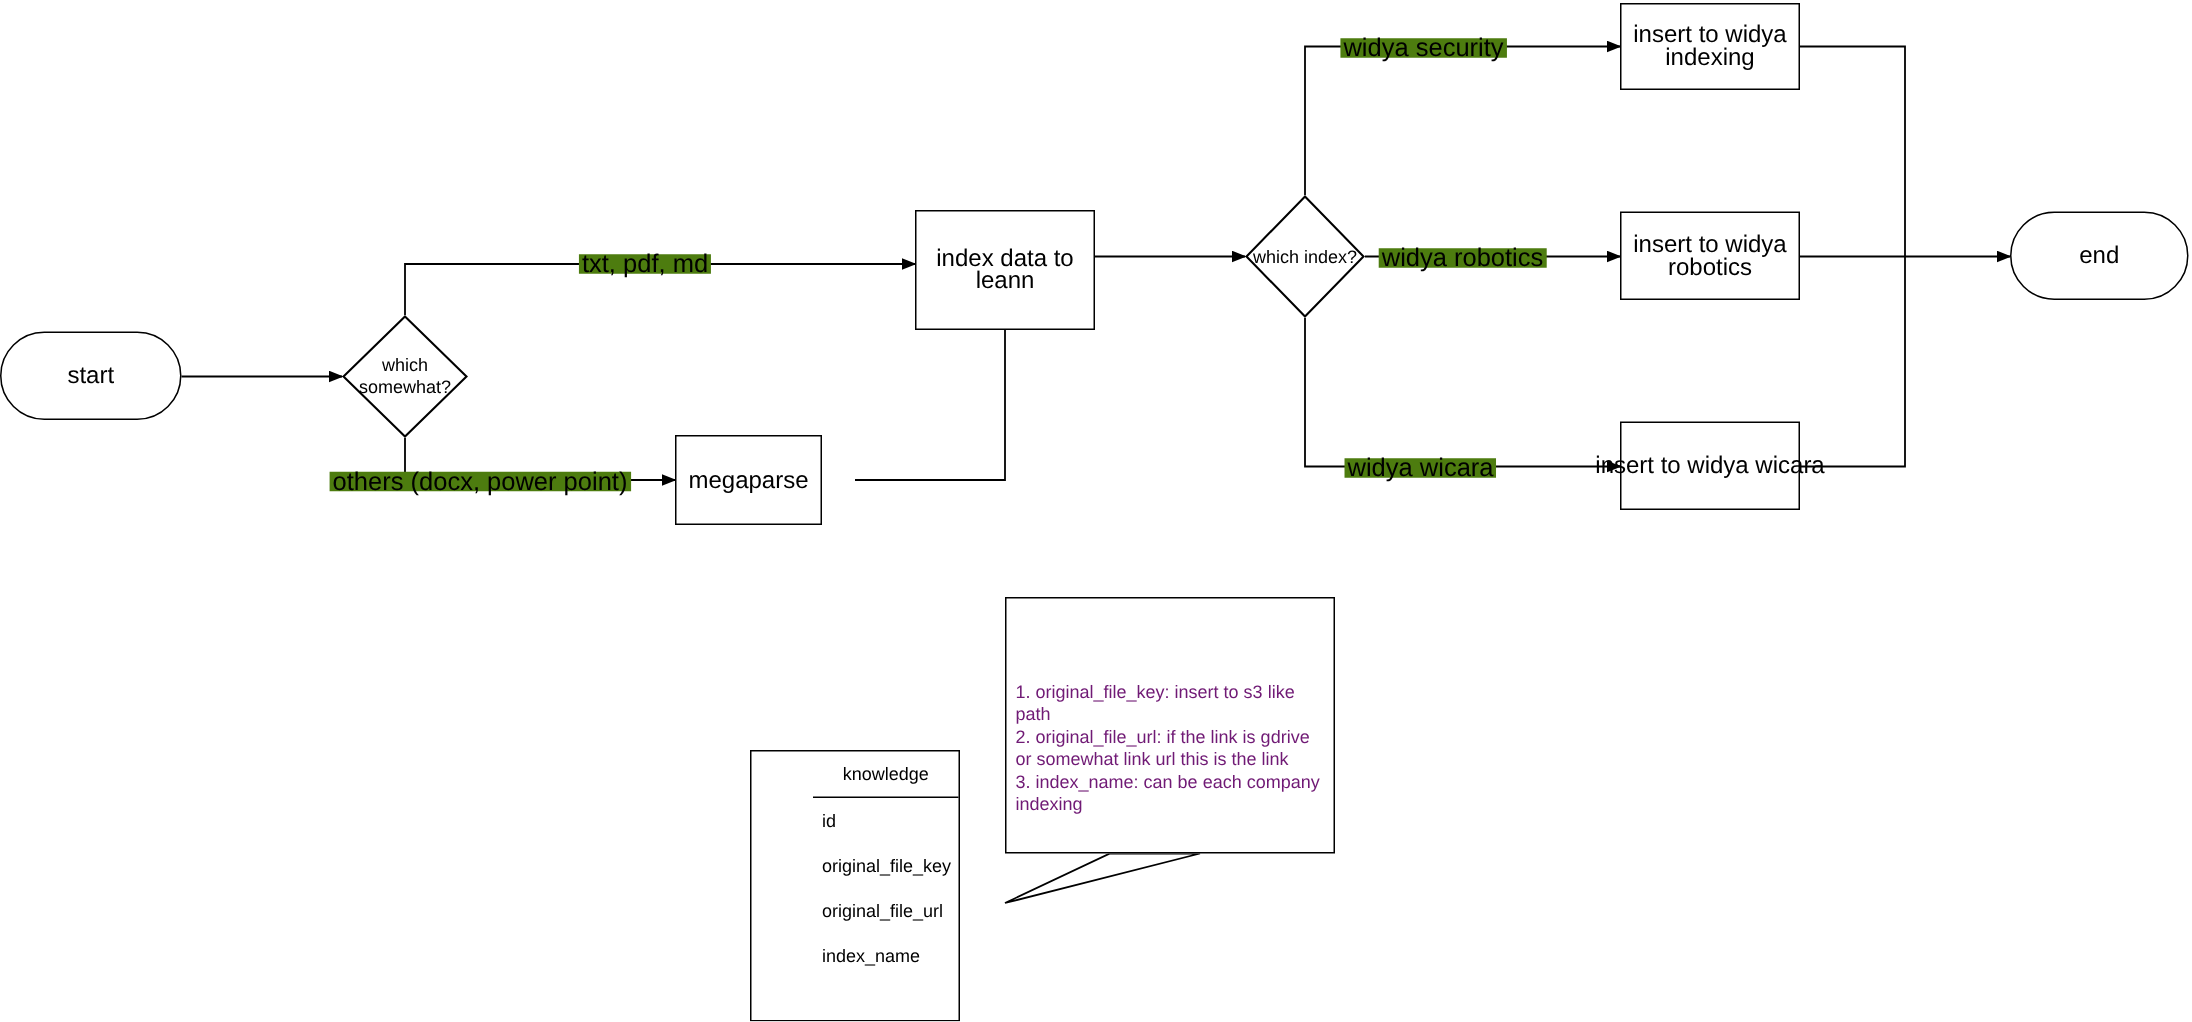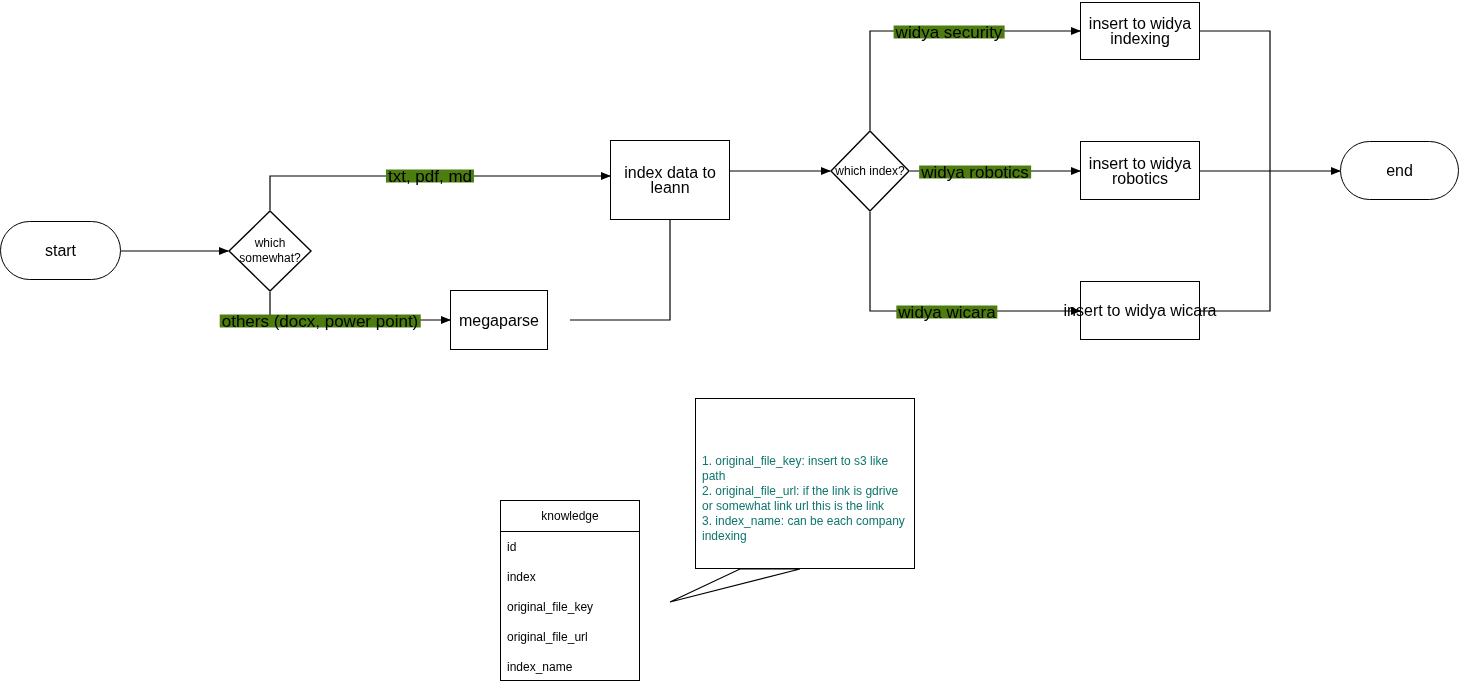--- a/index.html
+++ b/index.html
@@ -78,23 +78,22 @@
     padding: 0 2px;
     transform: translate(-50%, -50%);
   }
   .callout {
     position: absolute;
     box-sizing: border-box;
     background: #ffffff;
     border: 1px solid #000000;
     font-size: 12px;
     line-height: 15px;
-    color: #0f766e;
+    color: #701a75;
     padding: 16px;
-    margin-left: 25px;
   }
   .callout-text {
     position: absolute;
     left: 6px;
     top: 55px;
     width: 210px;
     white-space: pre-line;
     font-size: 12px;
     line-height: 15px;
   }
@@ -219,22 +218,21 @@
   <div class="edge-label" style="left:975px; top:172px;">widya robotics</div>
 
   <div class="edge-label" style="left:947px; top:312px;">widya wicara</div>
 
   <div class="callout" style="left:670px; top:398px; width:220px; height:171px;">
     <div class="callout-text">1. original_file_key: insert to s3 like path
 2. original_file_url: if the link is gdrive or somewhat link url this is the link
 3. index_name: can be each company indexing</div>
   </div>
 
-  <div class="table-entity" style="left:500px; top:500px; width:140px; height:181px;">
+  <div class="table-entity" style="left:500px; top:500px; width:140px; height:181px;padding-left:41px;">
     <div class="table-title">knowledge</div>
     <div class="table-row">id</div>
-    <div class="table-row">index</div>
     <div class="table-row">original_file_key</div>
     <div class="table-row">original_file_url</div>
     <div class="table-row">index_name</div>
   </div>
 
 </div>
 
 </body></html>

